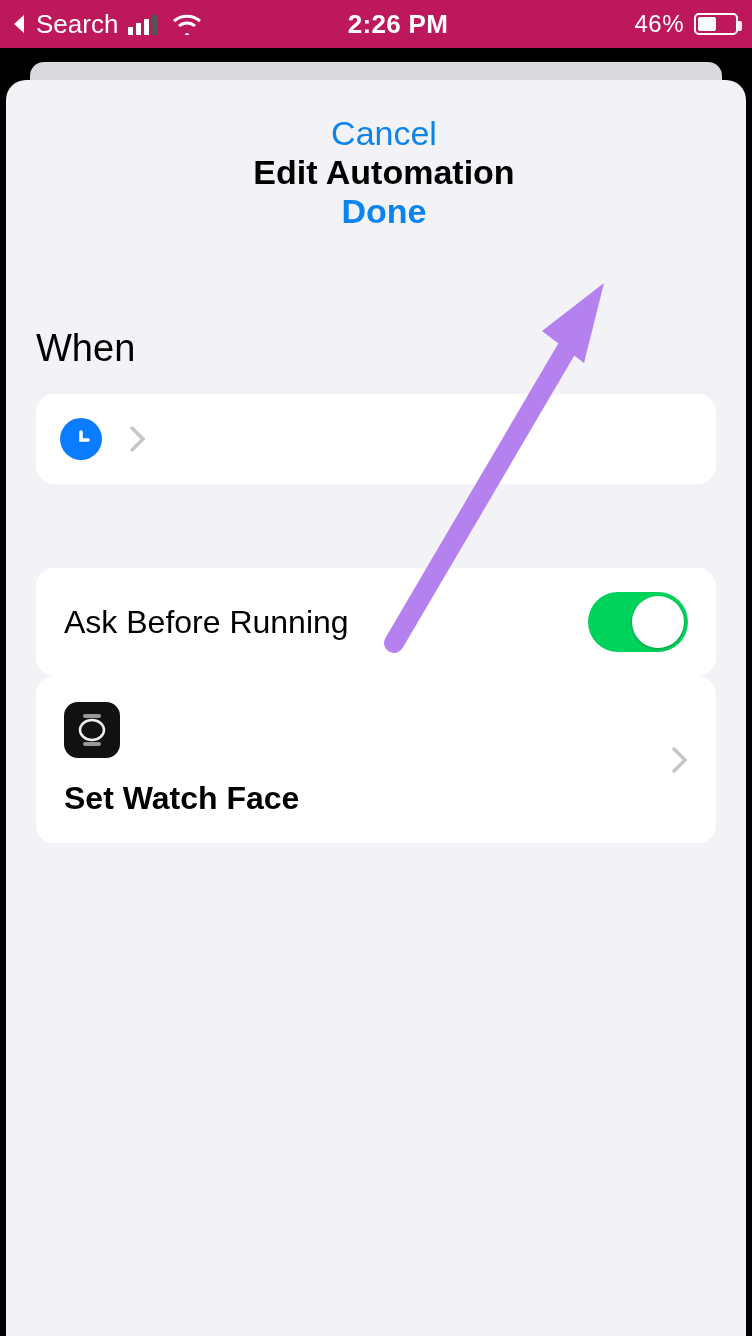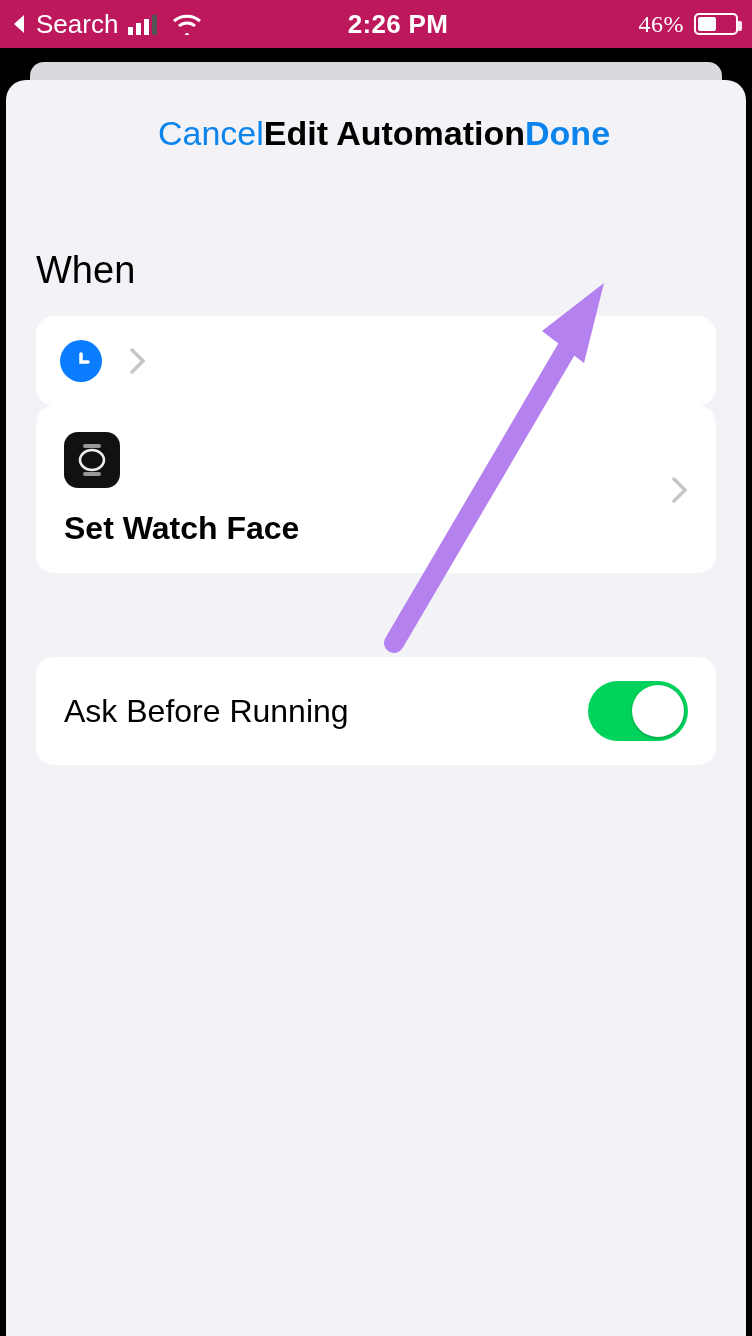--- a/index.html
+++ b/index.html
@@ -17,21 +17,21 @@
       display: flex;
       align-items: center;
       justify-content: space-between;
       padding: 0 14px 0 10px;
       font-size: 26px;
       font-weight: 600;
     }
     .sb-left, .sb-right { display: flex; align-items: center; gap: 10px; }
     .sb-left .back-caret svg { display: block; }
     .sb-center { position: absolute; left: 50%; transform: translateX(-50%); font-size: 26px; letter-spacing: .3px; margin-left: 22px; }
-    .sb-right { font-size: 24px; font-weight: 500; font-family: Liberation Serif, serif; }
+    .sb-right { font-size: 24px; font-weight: 500; }
     .sb-right .pct { letter-spacing: .5px; }
     .bars svg, .wifi svg { display:block; }
     .battery {
       width: 44px; height: 22px;
       border: 2px solid #fff; border-radius: 5px;
       position: relative;
       display: inline-block;
     }
     .battery::after {
       content:""; position:absolute; right:-6px; top:6px; width:4px; height:10px;
@@ -52,22 +52,23 @@
       margin: 0 6px;
       background: #f2f2f7;
       border-radius: 20px 20px 0 0;
       height: calc(1336px - 48px - 14px - 18px);
       overflow: hidden;
     }
 
     .nav {
       display: flex;
       align-items: center;
-      justify-content: center;
+      justify-content: space-between;
       padding: 34px 12px 24px 28px;
+      flex-direction: column;
     }
     .nav .left, .nav .right { font-size: 34px; color: #0b84ed; }
     .nav .right { font-weight: 700; }
     .nav .title { font-size: 34px; font-weight: 700; }
 
     .content { padding: 0 30px; }
 
     .card {
       background: #fff;
       border-radius: 18px;
@@ -183,45 +184,45 @@
           <polyline points="12,5 12,13 19,13" stroke="#fff" stroke-width="3.5" fill="none" stroke-linecap="round"></polyline>
         </svg>
       </span>
       <span class="chev">
         <svg width="16" height="26" viewBox="0 0 16 26">
             <polyline points="2,2 13,13 2,24" stroke="#c6c6c8" stroke-width="3.5" fill="none" stroke-linecap="round"></polyline>
           </svg>
       </span>
     </div>
 
+    <div class="card ask-card">
+      <span class="row-label">Ask Before Running</span>
+      <span class="toggle">
+        <span class="knob"></span>
+      </span>
+    </div>
+
     <div class="card do-card">
       <div class="do-left">
         <span class="app-icon">
           <svg width="38" height="38" viewBox="0 0 38 38">
             <path d="M7 19 a12 10 0 1 0 24 0 a12 10 0 1 0 -24 0" fill="none" stroke="#eee" stroke-width="2.5"></path>
             <rect x="10" y="3" width="18" height="4" rx="2" fill="#999"></rect>
             <rect x="10" y="31" width="18" height="4" rx="2" fill="#999"></rect>
           </svg>
         </span>
         <span class="do-label">Set Watch Face</span>
       </div>
       <span class="chev">
         <svg width="16" height="26" viewBox="0 0 16 26">
             <polyline points="2,2 13,13 2,24" stroke="#c6c6c8" stroke-width="3.5" fill="none" stroke-linecap="round"></polyline>
           </svg>
       </span>
     </div>
 
-    <div class="card ask-card">
-      <span class="row-label">Ask Before Running</span>
-      <span class="toggle">
-        <span class="knob"></span>
-      </span>
-    </div>
-
   </div>
 
   <div class="arrow">
     <svg width="270" height="400" viewBox="0 0 270 400">
       <line x1="40" y1="370" x2="222" y2="60" stroke="#b481ef" stroke-width="20" stroke-linecap="round"></line>
       <polygon points="250,10 188,58 230,90" fill="#b481ef"></polygon>
     </svg>
   </div>
 
 </div>

